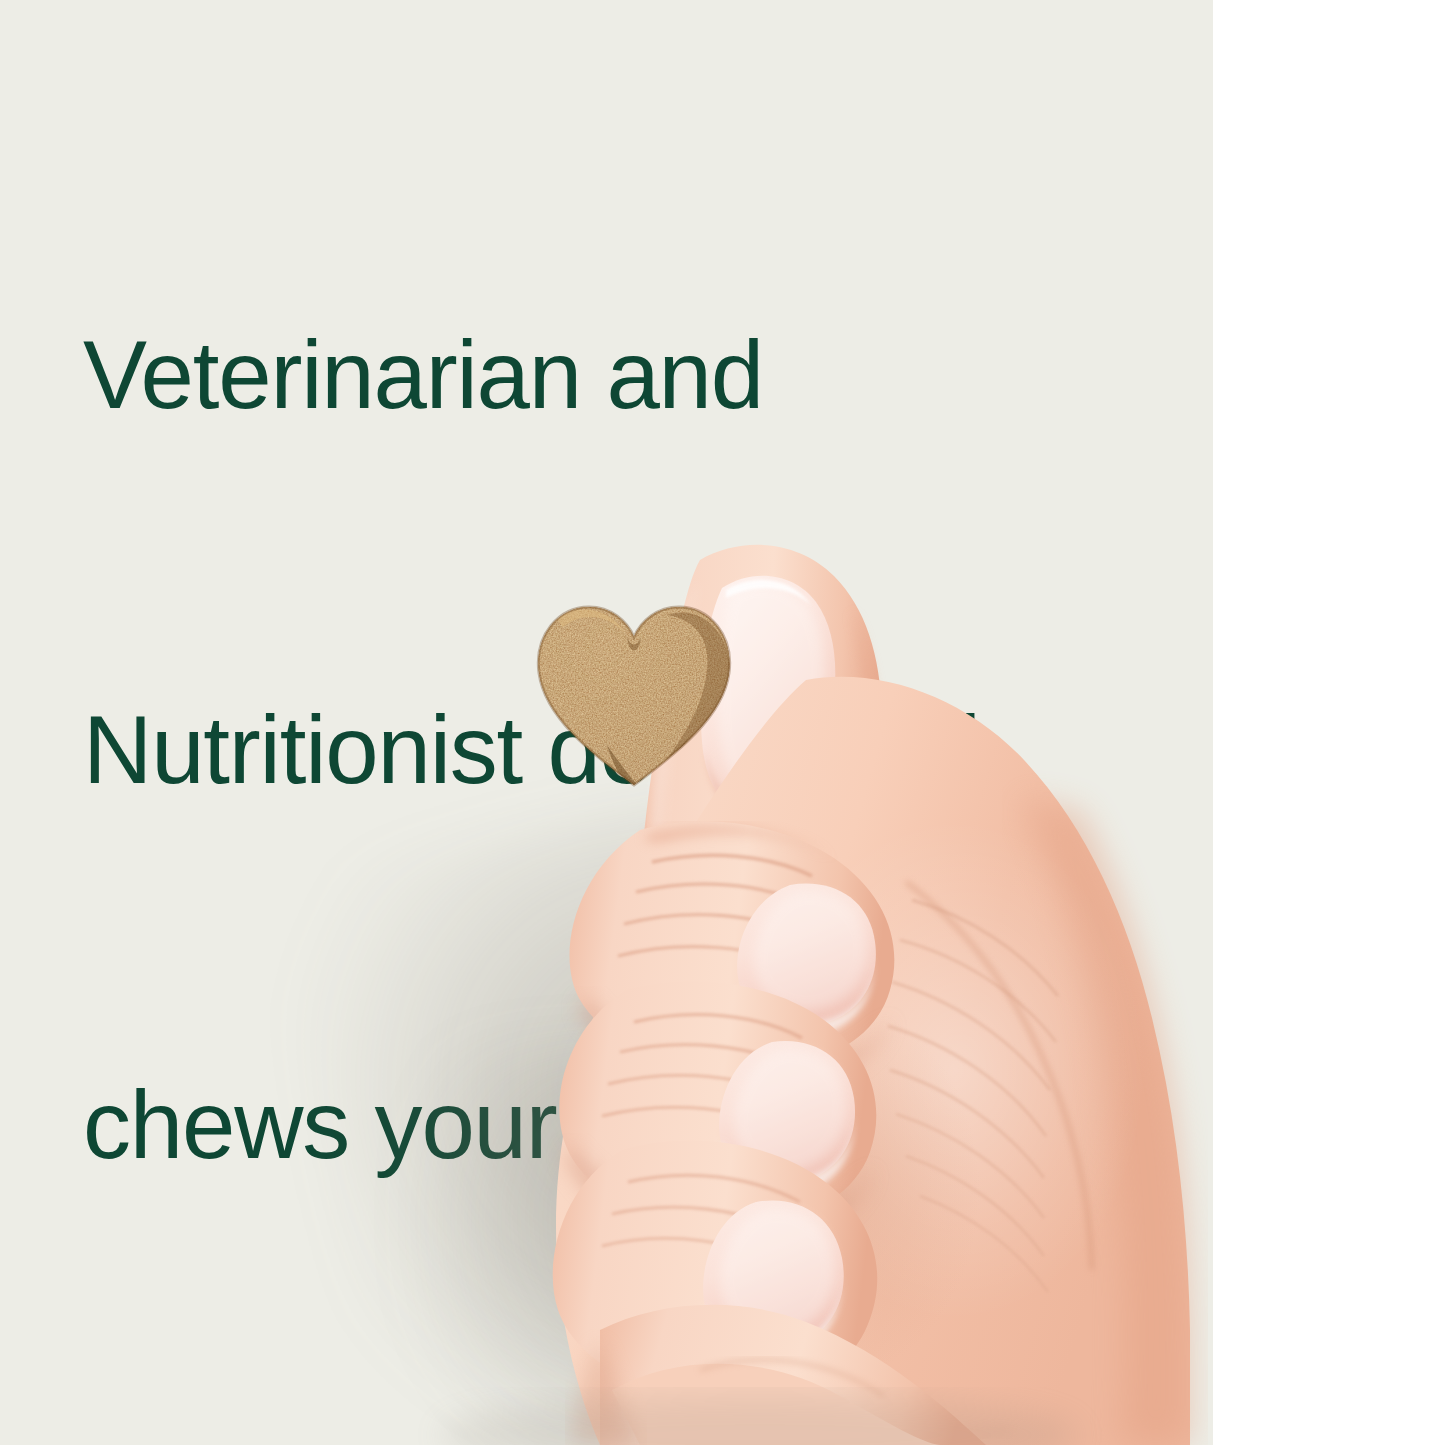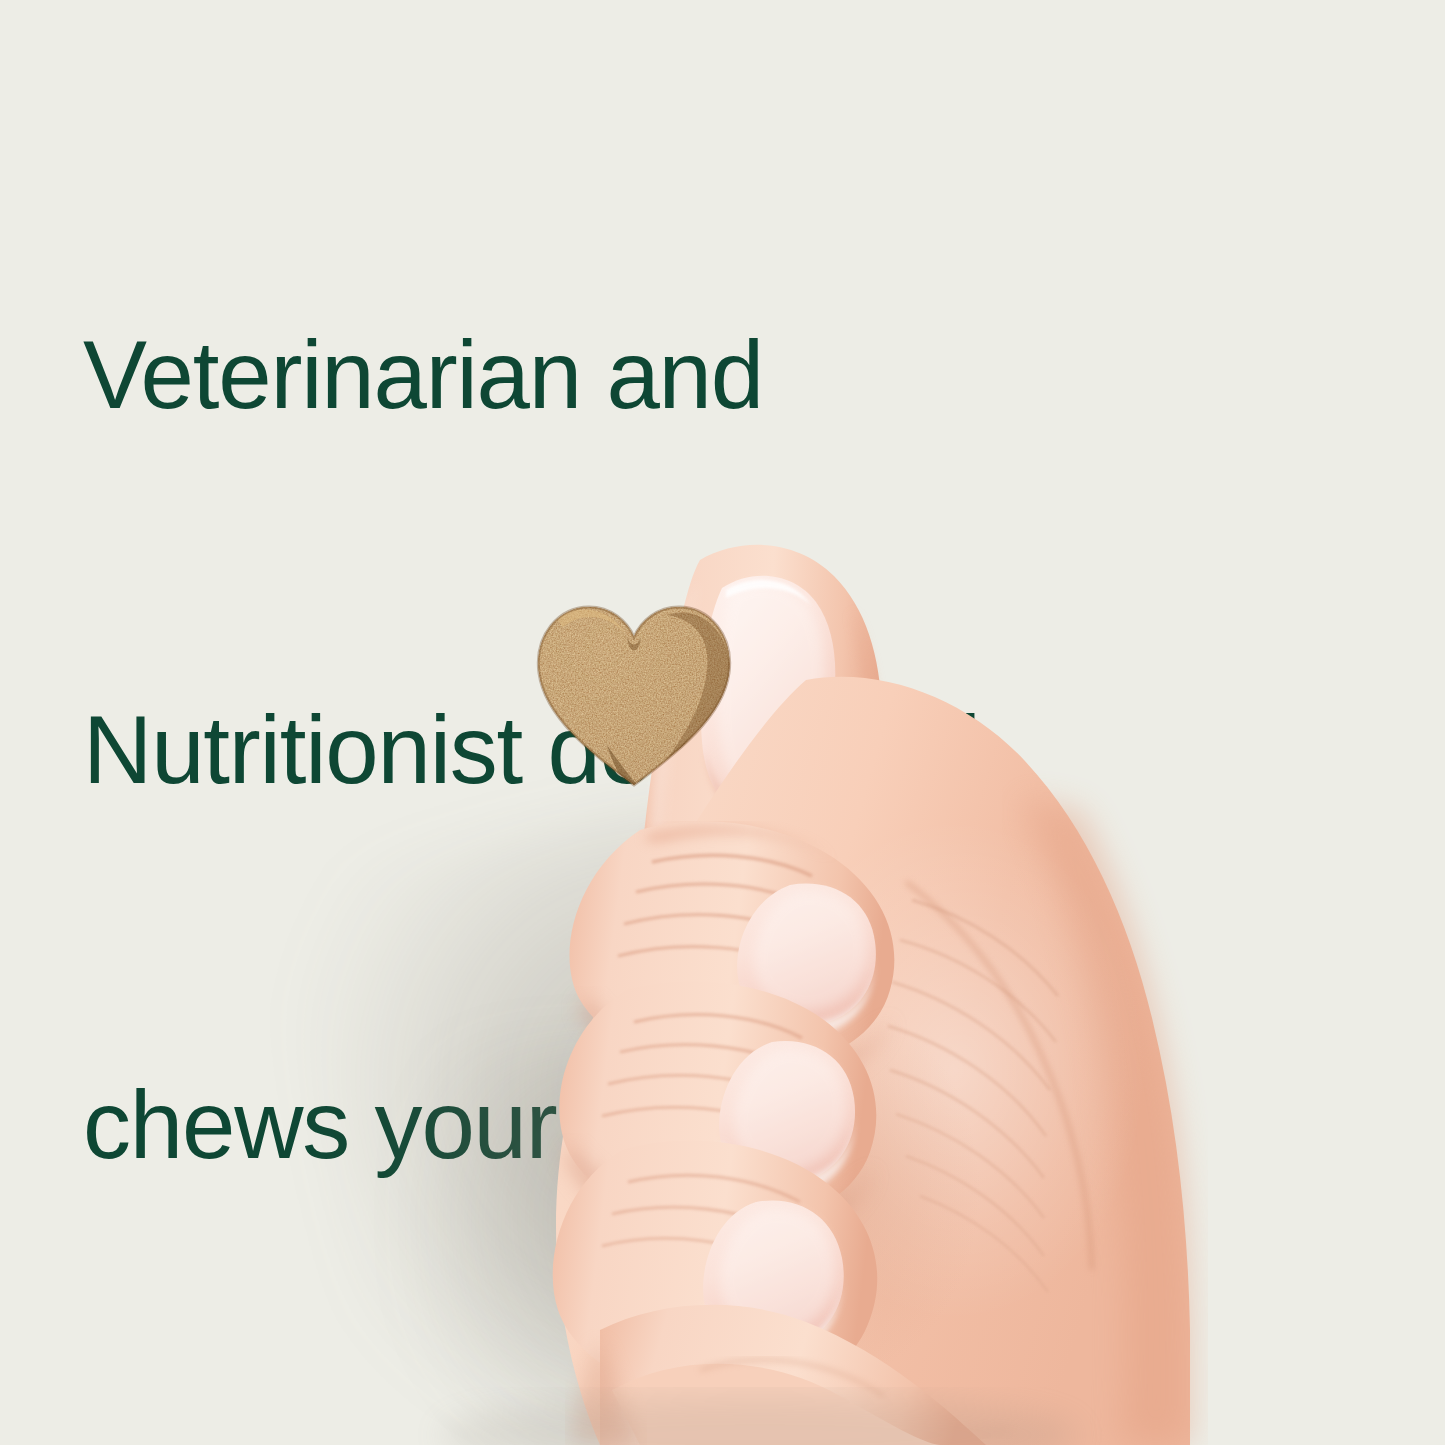--- a/index.html
+++ b/index.html
@@ -2,21 +2,21 @@
 <html><head>
 <meta charset="utf-8">
 <style>
   html, body {
     margin: 0;
     padding: 0;
     background: #ffffff;
   }
   #stage {
     position: relative;
-    width: 1445px;
+    width: 1213px;
     height: 1445px;
     overflow: hidden;
     background: #edede6;
     font-family: "Liberation Sans", sans-serif;
   }
 
   
   .headline {
     position: absolute;
     left: 83px;

